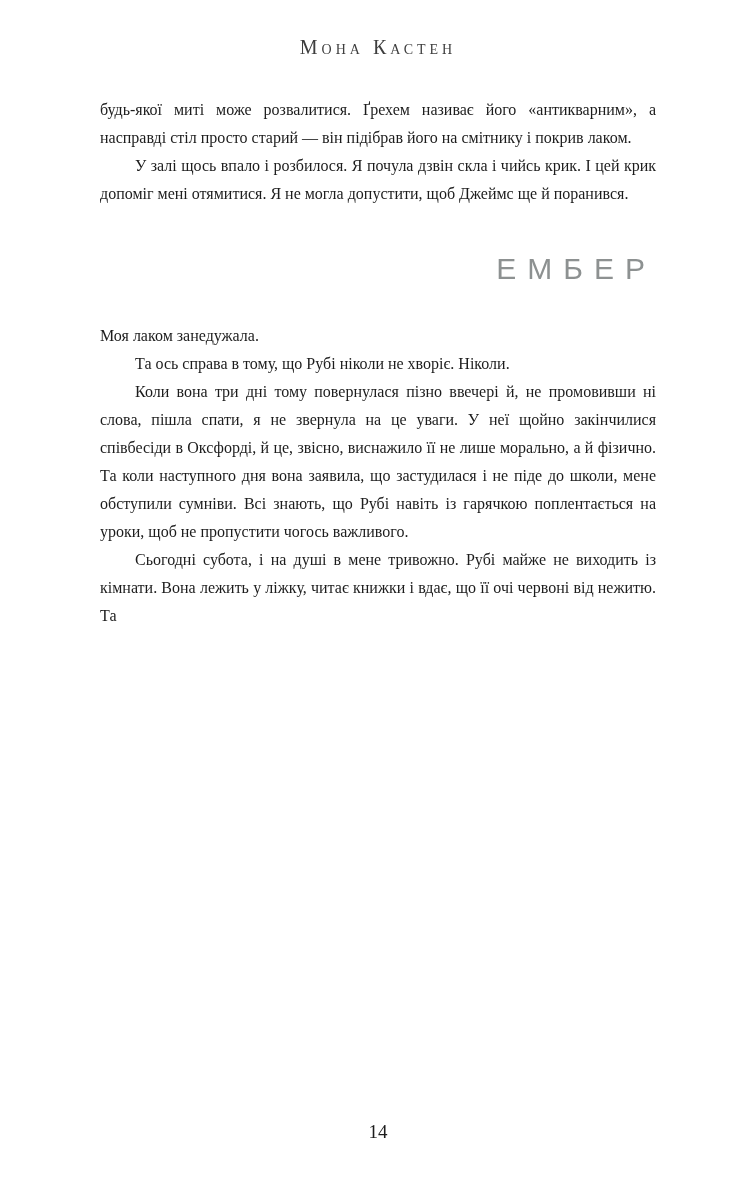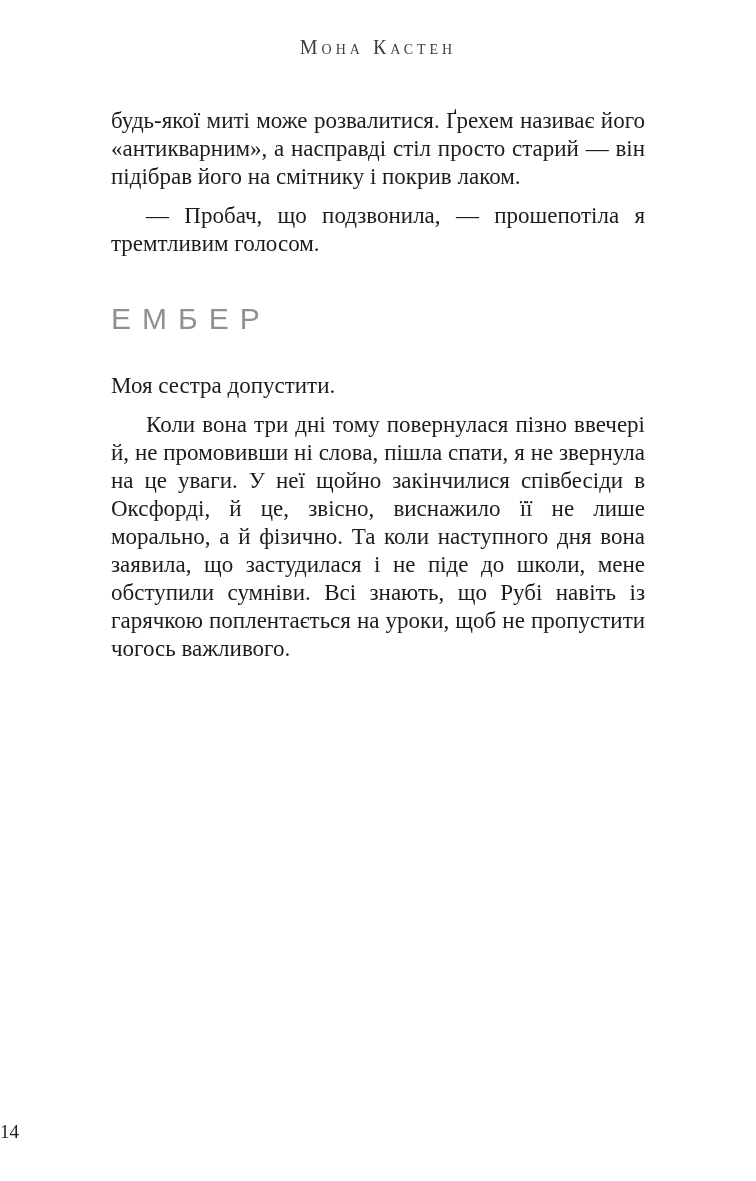--- a/index.html
+++ b/index.html
@@ -28,63 +28,65 @@
     letter-spacing: 4px;
     color: #3e3e3e;
   }
   .text-column {
     position: absolute;
     top: 96px;
     left: 100px;
     width: 556px;
   }
   .para {
-    margin: 11px;
-    font-size: 23px;
+    margin: 0;
+    font-size: 16px;
     line-height: 28px;
     text-align: justify;
     color: #1c1c1c;
   }
   .para.indent {
     text-indent: 35px;
   }
   .chapter-heading {
     margin: 44px 0 36px 0;
-    text-align: left;
+    text-align: right;
     font-family: "Liberation Sans", "DejaVu Sans", sans-serif;
     font-weight: 400;
     font-size: 30px;
     letter-spacing: 11px;
     padding-left: 11px; 
     color: #8d9191;
   }
   .page-number {
     position: absolute;
     bottom: 38px;
     left: 0;
     width: 756px;
-    text-align: left;
+    text-align: center;
     font-size: 19px;
     color: #1c1c1c;
   }
 </style>
 </head>
 <body>
 
 <div class="book-page">
 
   <div class="running-header">Мона Кастен</div>
 
   <div class="text-column">
 
     <p class="para">будь-якої миті може розвалитися. Ґрехем називає його «антикварним», а насправді стіл просто старий — він підібрав його на смітнику і покрив лаком.</p>
-    <p class="para indent">— Пробач, що подзвонила, — прошепотіла я тремтливим голосом.</p>
+    <p class="para indent">У залі щось впало і розбилося. Я почула дзвін скла і чийсь крик. І цей крик допоміг мені отямитися. Я не могла допустити, щоб Джеймс ще й поранився.</p>
 
     <div class="chapter-heading">ЕМБЕР</div>
 
-    <p class="para">Моя сестра допустити.</p>
+    <p class="para">Моя лаком занедужала.</p>
+    <p class="para indent">Та ось справа в тому, що Рубі ніколи не хворіє. Ніколи.</p>
     <p class="para indent">Коли вона три дні тому повернулася пізно ввечері й, не промовивши ні слова, пішла спати, я не звернула на це уваги. У неї щойно закінчилися співбесіди в Оксфорді, й це, звісно, виснажило її не лише морально, а й фізично. Та коли наступного дня вона заявила, що застудилася і не піде до школи, мене обступили сумніви. Всі знають, що Рубі навіть із гарячкою поплентається на уроки, щоб не пропустити чогось важливого.</p>
+    <p class="para indent">Сьогодні субота, і на душі в мене тривожно. Рубі майже не виходить із кімнати. Вона лежить у ліжку, читає книжки і вдає, що її очі червоні від нежитю. Та</p>
 
   </div>
 
   <div class="page-number">14</div>
 
 </div>
 
 </body></html>

